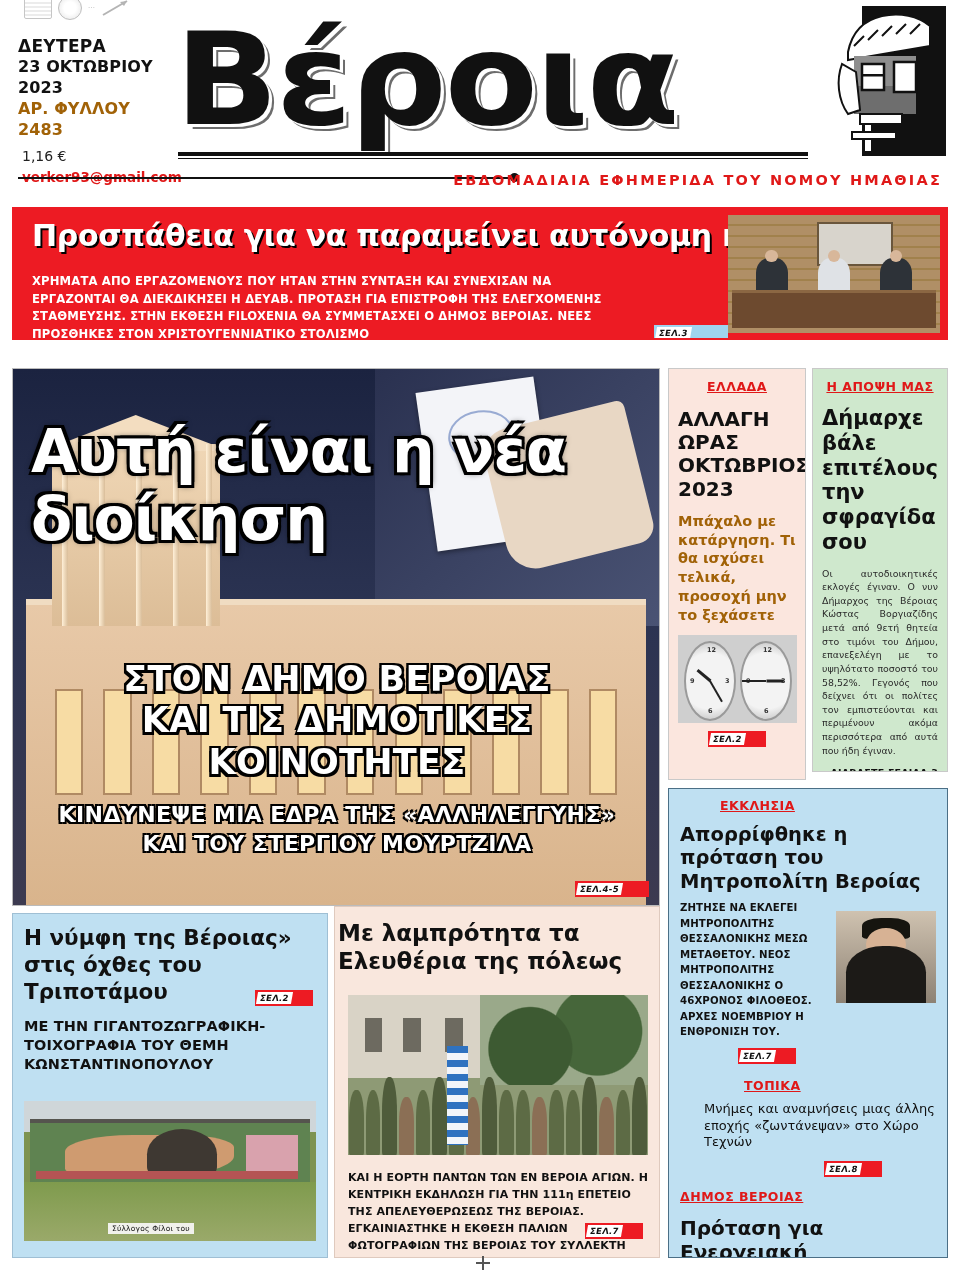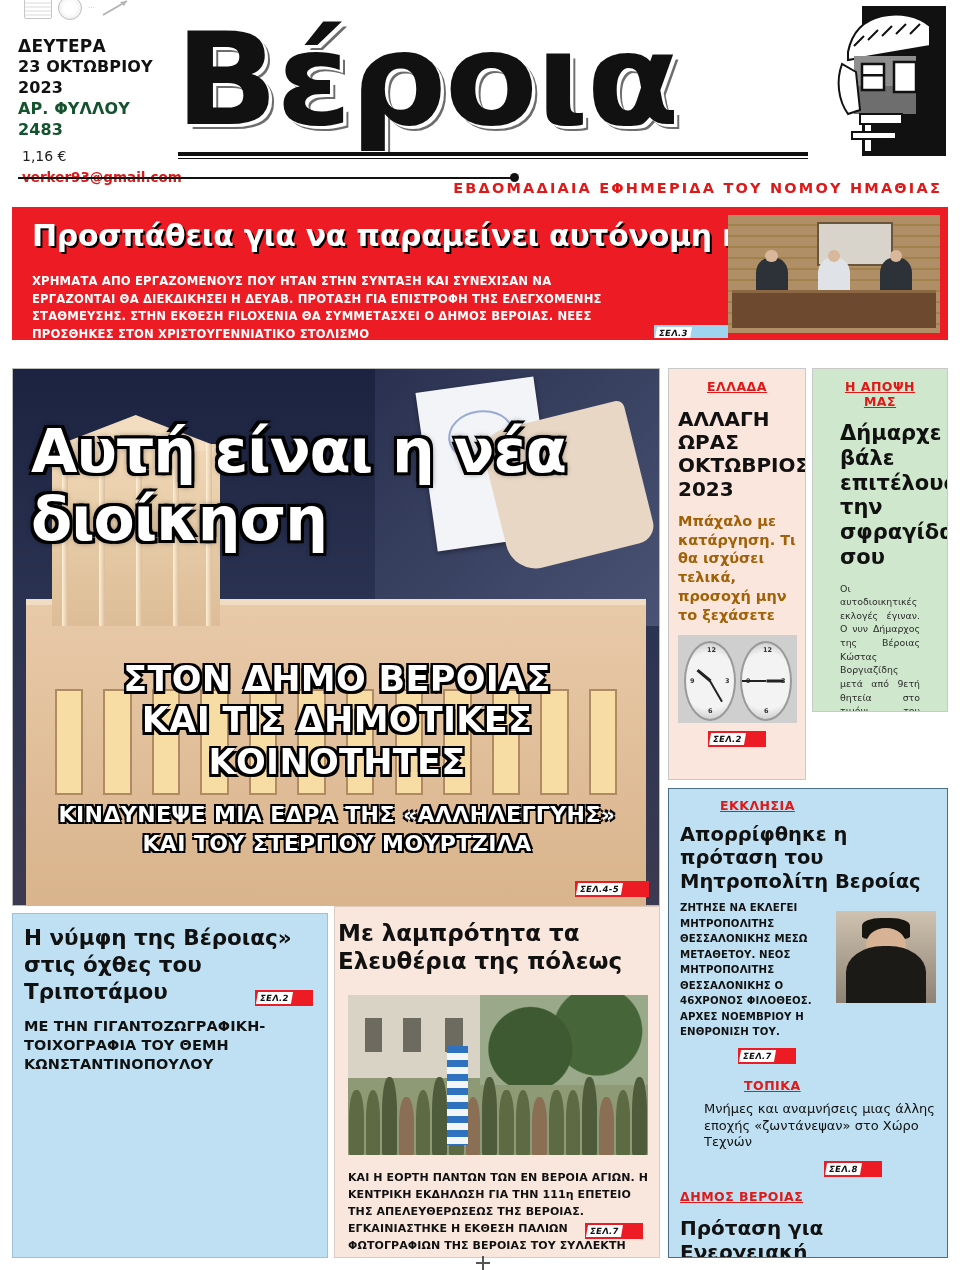--- a/index.html
+++ b/index.html
@@ -18,21 +18,21 @@
   .tiny-logos .tl{width:26px;height:20px;border:1px solid #999;border-radius:2px;background:
      repeating-linear-gradient(to bottom,#ddd 0 2px,#fff 2px 4px);}
   .tiny-logos .tc{width:22px;height:22px;border-radius:50%;border:1px solid #888;background:
      radial-gradient(circle,#fff 40%,#ccc 100%);}
   .tiny-logos .tr{font-size:7px;color:#666;letter-spacing:.2px;}
   .tiny-logos .slash{width:30px;height:18px;}
 
   .dateblock{position:absolute;left:18px;top:36px;width:160px;}
   .dateblock .d1{font-weight:bold;font-size:17px;color:#111;letter-spacing:.3px;line-height:1.25;}
   .dateblock .d2{font-weight:bold;font-size:16px;color:#111;letter-spacing:.1px;line-height:1.3;}
-  .dateblock .d3{font-weight:bold;font-size:16px;color:#14532d;letter-spacing:.1px;line-height:1.3;}
+  .dateblock .d3{font-weight:bold;font-size:16px;color:#a16207;letter-spacing:.1px;line-height:1.3;}
   .dateblock .price{font-size:14px;color:#222;margin-top:8px;margin-left:4px;}
   .dateblock .mail{font-size:13.5px;color:#e01818;margin-top:5px;margin-left:4px;font-weight:600;}
 
   .wordmark{
     position:absolute;left:175px;top:10px;width:640px;height:140px;
     font-family:"DejaVu Sans","Liberation Sans",sans-serif;
     font-weight:bold;font-size:128px;color:#111;
     letter-spacing:-2px;line-height:140px;
     text-shadow: 3px 3px 0 #ffffff, 5px 5px 0 #6d6d6d;
     white-space:nowrap;
@@ -40,21 +40,21 @@
     transform-origin:left center;
   }
   .wm-rule{position:absolute;left:178px;top:152px;width:630px;height:4px;background:#111;}
   .wm-rule2{position:absolute;left:178px;top:158px;width:630px;height:1px;background:#111;}
 
   .house{position:absolute;right:8px;top:2px;width:118px;height:158px;}
 
   .tagline-row{position:absolute;left:18px;top:168px;width:924px;height:22px;}
   .tagline-line{position:absolute;left:0;top:9px;width:495px;height:2px;background:#111;}
   .tagline-dot{position:absolute;left:492px;top:5px;width:9px;height:9px;border-radius:50%;background:#111;}
-  .tagline{position:absolute;right:0;top:12px;color:#e01818;font-weight:bold;font-size:14.5px;letter-spacing:2.2px;}
+  .tagline{position:absolute;right:0;top:4px;color:#e01818;font-weight:bold;font-size:14.5px;letter-spacing:2.2px;}
 
   
   .redbanner{position:absolute;left:12px;top:207px;width:936px;height:133px;background:#ed1b23;
              border:2px solid #ed1b23;box-sizing:border-box;overflow:hidden;}
   .rb-title{position:absolute;left:18px;top:9px;font-size:30px;font-weight:bold;color:#fff;
             letter-spacing:-.3px;text-shadow:2px 2px 0 #000;}
   .rb-sub{position:absolute;left:18px;top:64px;width:600px;color:#fff;font-weight:bold;
           font-size:11.6px;line-height:1.52;letter-spacing:.15px;}
   .rb-photo{position:absolute;right:6px;top:6px;width:212px;height:118px;overflow:hidden;
             background:linear-gradient(#b99a6f,#8a6a47);}
@@ -88,22 +88,22 @@
   .greece{position:absolute;left:656px;top:0;width:138px;height:412px;background:#fbe6de;
           border:1px solid #c9c9c9;box-sizing:border-box;padding:10px 9px;overflow:hidden;}
   .kicker{color:#e01818;font-weight:bold;font-size:12.5px;text-decoration:underline;
           text-align:center;letter-spacing:.5px;}
   .greece h2{margin:14px 0 0 0;font-size:20px;line-height:1.16;color:#111;font-weight:bold;}
   .greece p{margin:11px 0 0 0;font-size:14.5px;line-height:1.3;color:#a16207;font-weight:bold;}
   .clocks{margin-top:10px;width:119px;height:88px;background:#cfcfcf;position:relative;overflow:hidden;}
   .greece .tagpos{margin-top:4px;text-align:center;}
 
   
-  .opinion{position:absolute;left:800px;top:0;width:136px;height:344px;background:#cfe8cd;
-           border:1px solid #c9c9c9;box-sizing:border-box;padding:10px 27px;overflow:hidden;}
+  .opinion{position:absolute;left:800px;top:0;width:136px;height:404px;background:#cfe8cd;
+           border:1px solid #c9c9c9;box-sizing:border-box;padding:10px 9px;overflow:hidden;}
   .opinion h2{margin:12px 0 0 0;font-size:21px;line-height:1.18;color:#111;font-weight:bold;}
   .opinion .body{margin-top:12px;font-size:9.4px;line-height:1.45;color:#2b2b2b;text-align:justify;}
   .opinion .read{margin-top:10px;font-size:9.5px;font-weight:bold;text-align:right;color:#111;letter-spacing:.2px;}
 
   
   .rightcol{position:absolute;left:656px;top:420px;width:280px;height:470px;background:#bfe0f2;
             border:1px solid #4b6f86;box-sizing:border-box;padding:9px 11px;overflow:hidden;}
   .rightcol h2{margin:10px 0 0 0;font-size:19.5px;line-height:1.2;color:#111;font-weight:bold;}
   .rc-body{margin-top:7px;font-size:10.2px;font-weight:bold;line-height:1.52;color:#111;
            width:162px;letter-spacing:.1px;}
@@ -394,20 +394,32 @@
 
       </div>
     </div>
 
     <div class="bl">
       <h2>Η νύμφη της Βέροιας» στις όχθες του Τριποτάμου</h2>
       <div class="tagpos">
         <span class="seltag" style="width:58px"><span>ΣΕΛ.2</span></span>
       </div>
       <div class="sub">ΜΕ ΤΗΝ ΓΙΓΑΝΤΟΖΩΓΡΑΦΙΚΗ-ΤΟΙΧΟΓΡΑΦΙΑ ΤΟΥ ΘΕΜΗ ΚΩΝΣΤΑΝΤΙΝΟΠΟΥΛΟΥ</div>
+      <div class="bl-photo">
+        <div class="sc mural">
+          <div class="rail"></div>
+            <div class="wall"></div>
+          <div class="fig"></div>
+            <div class="fig2"></div>
+            <div class="pink"></div>
+          <div class="red"></div>
+            <div class="grass"></div>
+        </div>
+        <div class="bl-cap">Σύλλογος Φίλοι του</div>
+      </div>
     </div>
 
     <div class="bm">
       <h2>Με λαμπρότητα τα Ελευθέρια της πόλεως</h2>
       <div class="bm-photo">
         <div class="sc parade">
           <div class="bldg">
               <i style="left:12%"></i>
               <i style="left:40%"></i>
               <i style="left:70%"></i>

